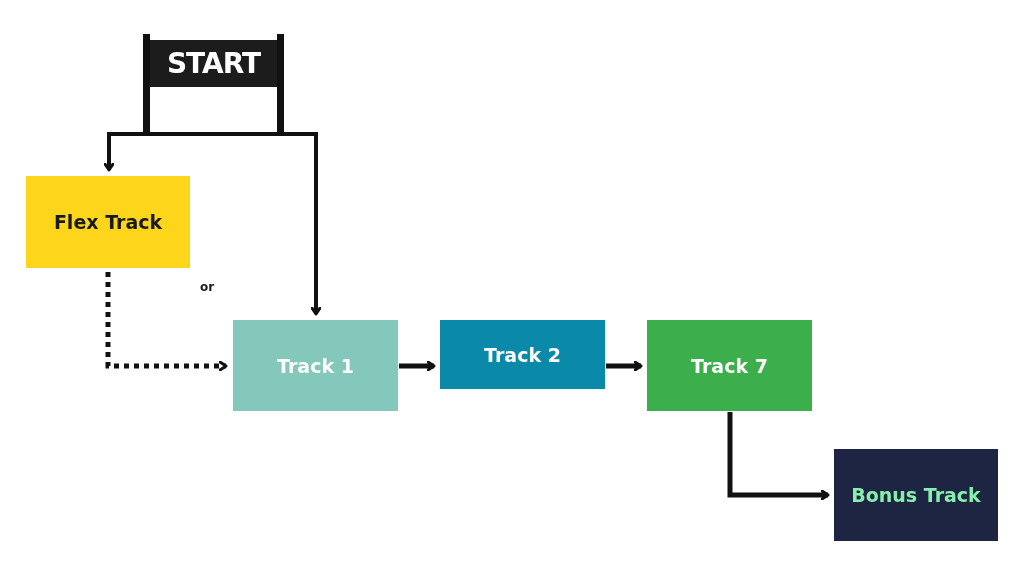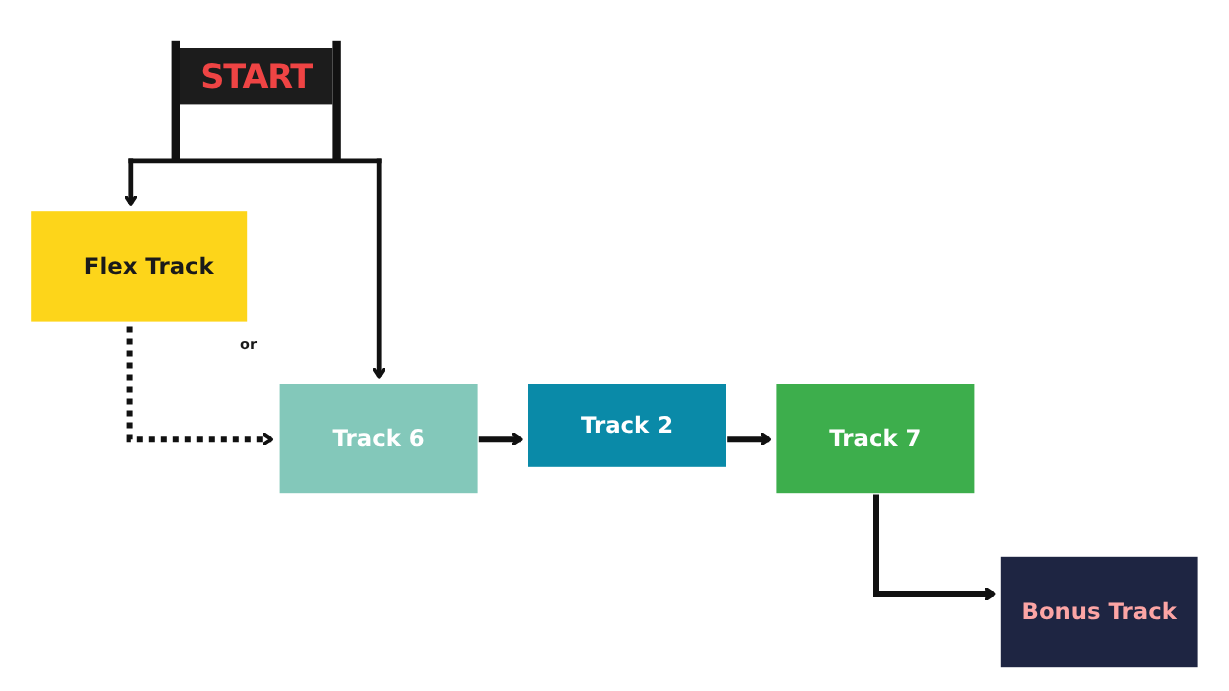--- a/index.html
+++ b/index.html
@@ -1,24 +1,24 @@
 <!DOCTYPE html>
 <html><head>
 <meta charset="utf-8">
 <style>
   html, body { margin: 0; padding: 0; background: #ffffff; }
   body { width: 1024px; height: 576px; position: relative; overflow: hidden; font-family: "DejaVu Sans", sans-serif; }
   .box { position: absolute; display: flex; align-items: center; justify-content: center; font-weight: bold; font-size: 19px; }
-  #flex { left: 26px; top: 176px; width: 164px; height: 92px; color: #1a1a1a; padding-left: 16px; }
+  #flex { left: 26px; top: 176px; width: 164px; height: 92px; color: #1a1a1a; }
   #t1 { left: 233px; top: 320px; width: 165px; height: 91px; color: #ffffff; }
   #t2 { left: 440px; top: 320px; width: 165px; height: 69px; color: #ffffff; }
   #t3 { left: 647px; top: 320px; width: 165px; height: 91px; color: #ffffff; }
-  #bonus { left: 834px; top: 449px; width: 164px; height: 92px; color: #fca5a5; margin-top: 15px; }
+  #bonus { left: 834px; top: 449px; width: 164px; height: 92px; color: #86efac; }
   #or { position: absolute; left: 200px; top: 280px; font-weight: bold; font-size: 12px; color: #1a1a1a; }
-  #start-banner { position: absolute; left: 150px; top: 40px; width: 127px; height: 47px; background: #1c1c1c; color: #ef4444; display: flex; align-items: center; justify-content: center; font-weight: bold; font-size: 28px; letter-spacing: -1px; }
+  #start-banner { position: absolute; left: 150px; top: 40px; width: 127px; height: 47px; background: #1c1c1c; color: #ffffff; display: flex; align-items: center; justify-content: center; font-weight: bold; font-size: 28px; letter-spacing: -1px; }
   svg#lines { position: absolute; left: 0; top: 0; }
 </style>
 </head>
 <body>
 
 <svg id="lines" width="1024" height="576">
   <defs>
     <marker id="arr" markerWidth="10" markerHeight="10" refX="7" refY="5" orient="auto" markerUnits="userSpaceOnUse">
       <polyline points="1,1 7,5 1,9" fill="none" stroke="#111" stroke-width="3" stroke-linecap="round" stroke-linejoin="round"></polyline>
     </marker>
@@ -42,21 +42,21 @@
   <polyline points="730,412 730,495 828,495" fill="none" stroke="#111" stroke-width="5" marker-end="url(#arr)"></polyline>
 </svg>
 
 <div id="start-banner">START</div>
 <div id="or">or</div>
 
 <div class="box" id="flex" style="background: rgb(253, 213, 26);">
     <span>Flex Track</span>
   </div>
 <div class="box" id="t1" style="background: rgb(131, 200, 186);">
-    <span>Track 6</span>
+    <span>Track 1</span>
   </div>
 <div class="box" id="t2" style="background: rgb(10, 138, 168);">
     <span>Track 2</span>
   </div>
 <div class="box" id="t3" style="background: rgb(61, 174, 76);">
     <span>Track 7</span>
   </div>
 <div class="box" id="bonus" style="background: rgb(30, 37, 66);">
     <span>Bonus Track</span>
   </div>

